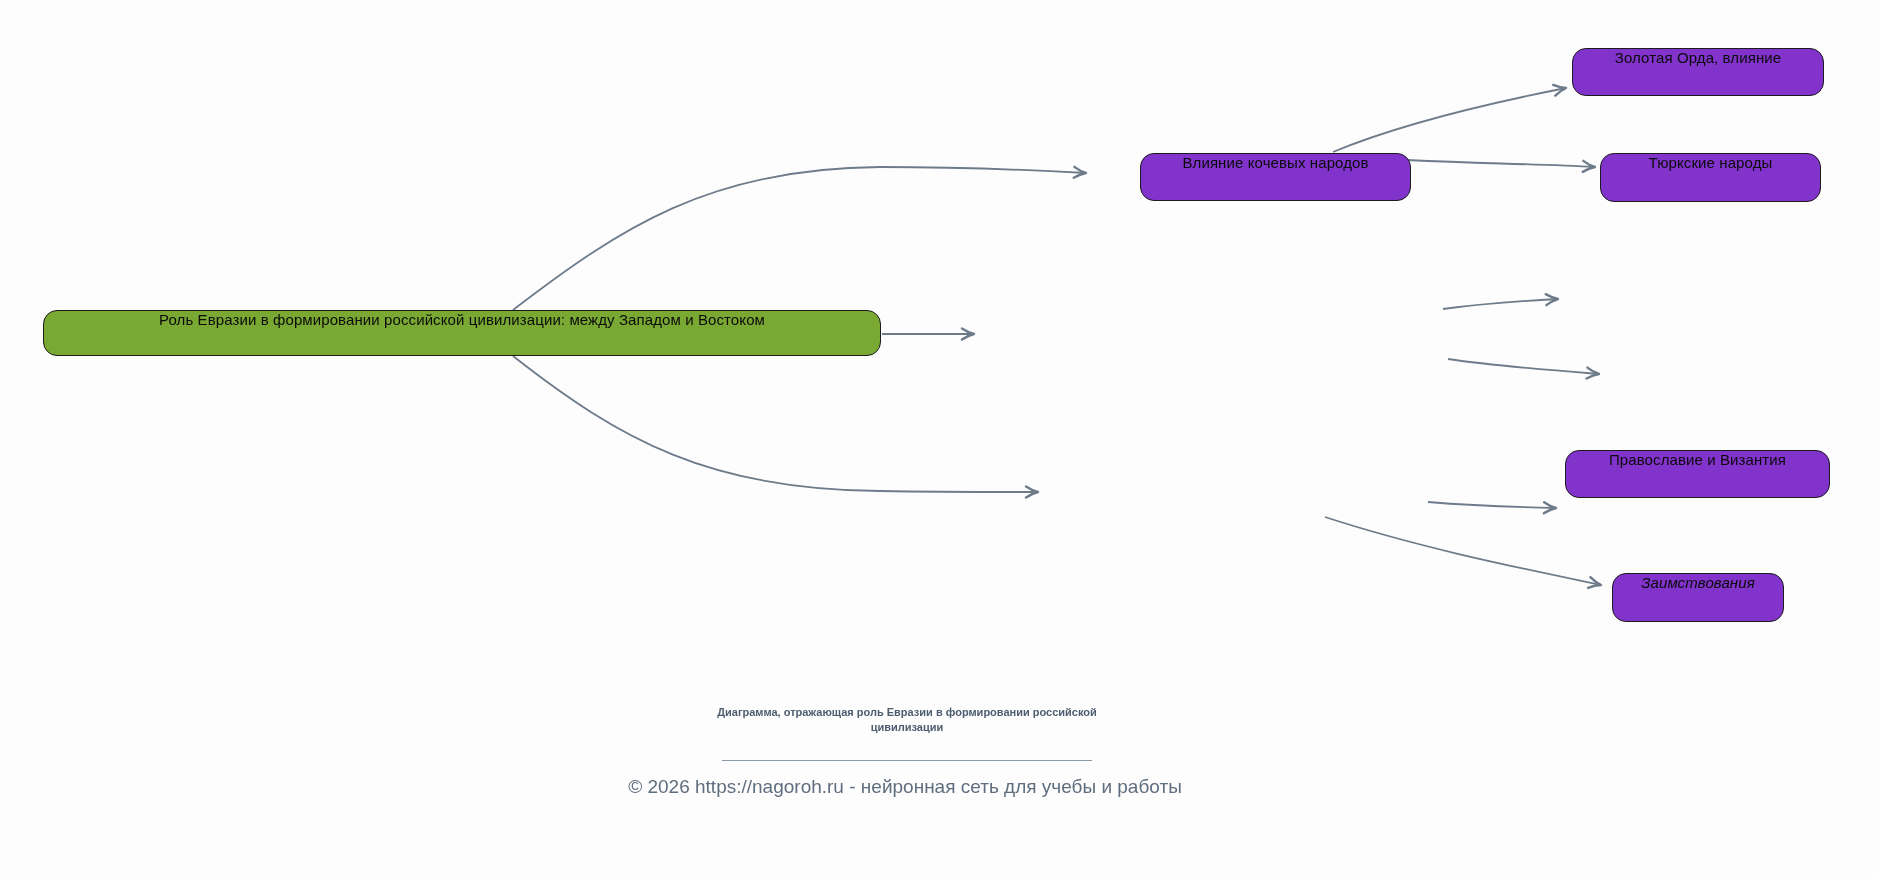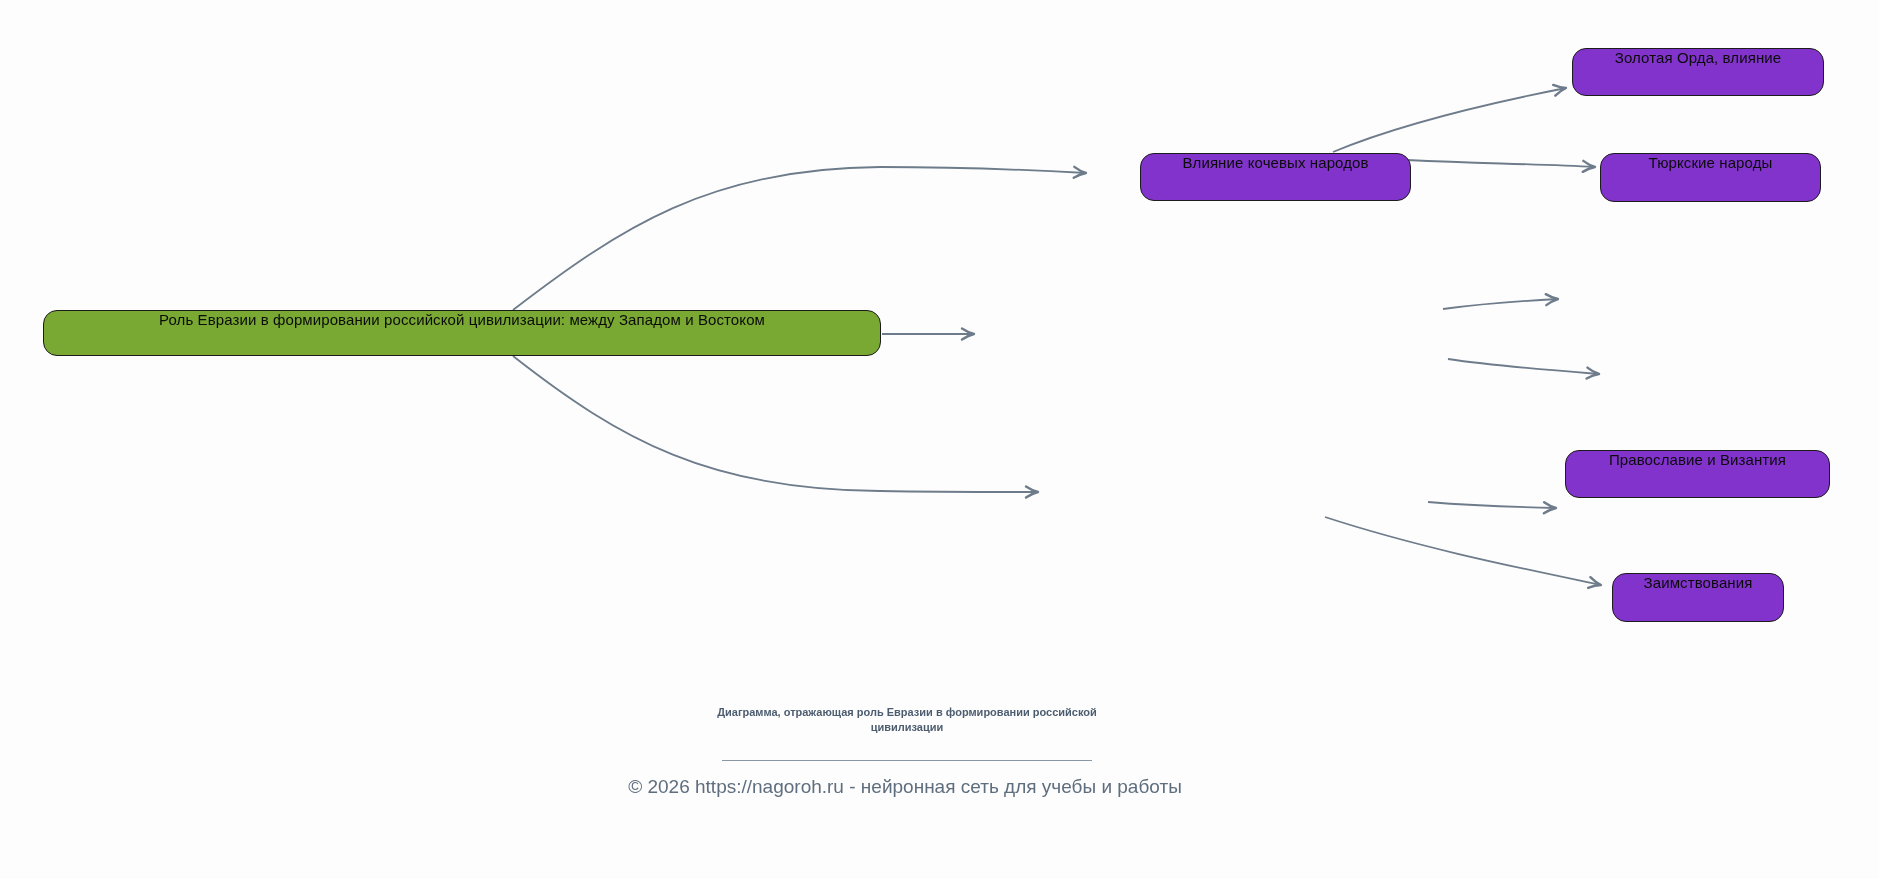--- a/index.html
+++ b/index.html
@@ -114,21 +114,21 @@
   <div class="node branch" style="left:1600px; top:153px; width:221px; height:49px;">
     <span>Тюркские народы</span>
   </div>
 
 
 
   <div class="node branch" style="left:1565px; top:450px; width:265px; height:48px;">
     <span>Православие и Византия</span>
   </div>
 
-  <div class="node branch" style="left:1612px; top:573px; width:172px; height:49px;">
+  <div class="node branch" style="left:1612px; top:573px; width:172px; height:49px;font-style:italic;">
     <span>Заимствования</span>
   </div>
 
   <div class="caption">Диаграмма, отражающая роль Евразии в формировании российской цивилизации</div>
   <div class="divider"></div>
   <div class="footer">© 2026 https://nagoroh.ru - нейронная сеть для учебы и работы</div>
 
 </div>
 
 </body></html>

